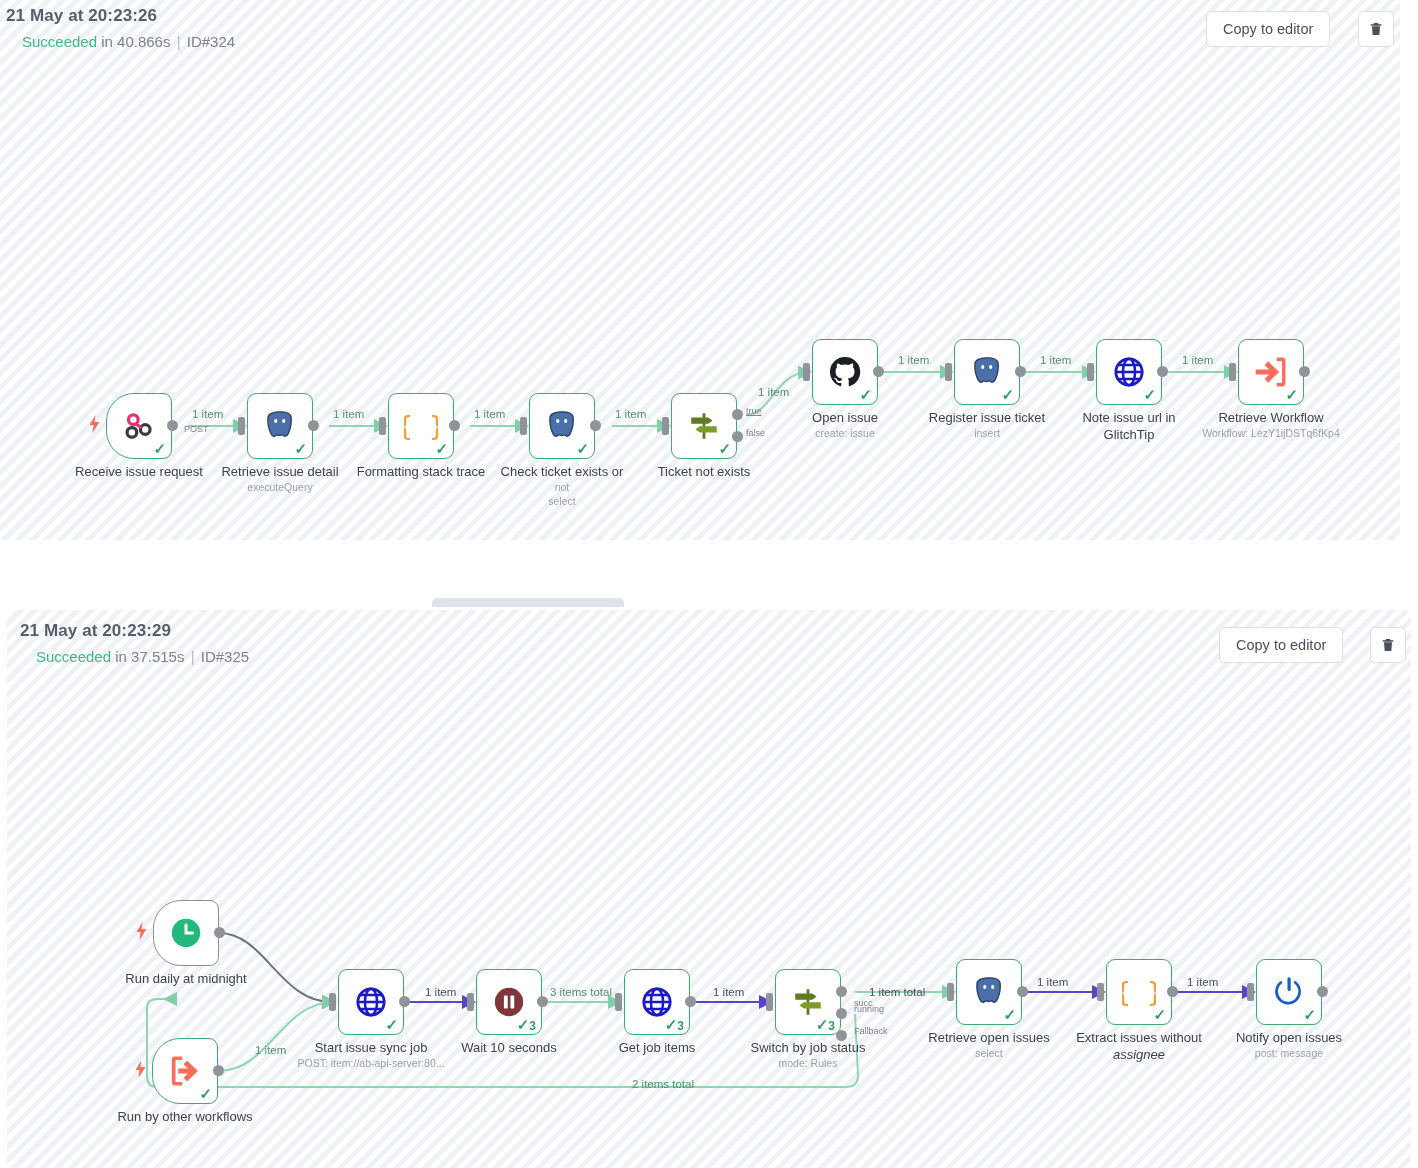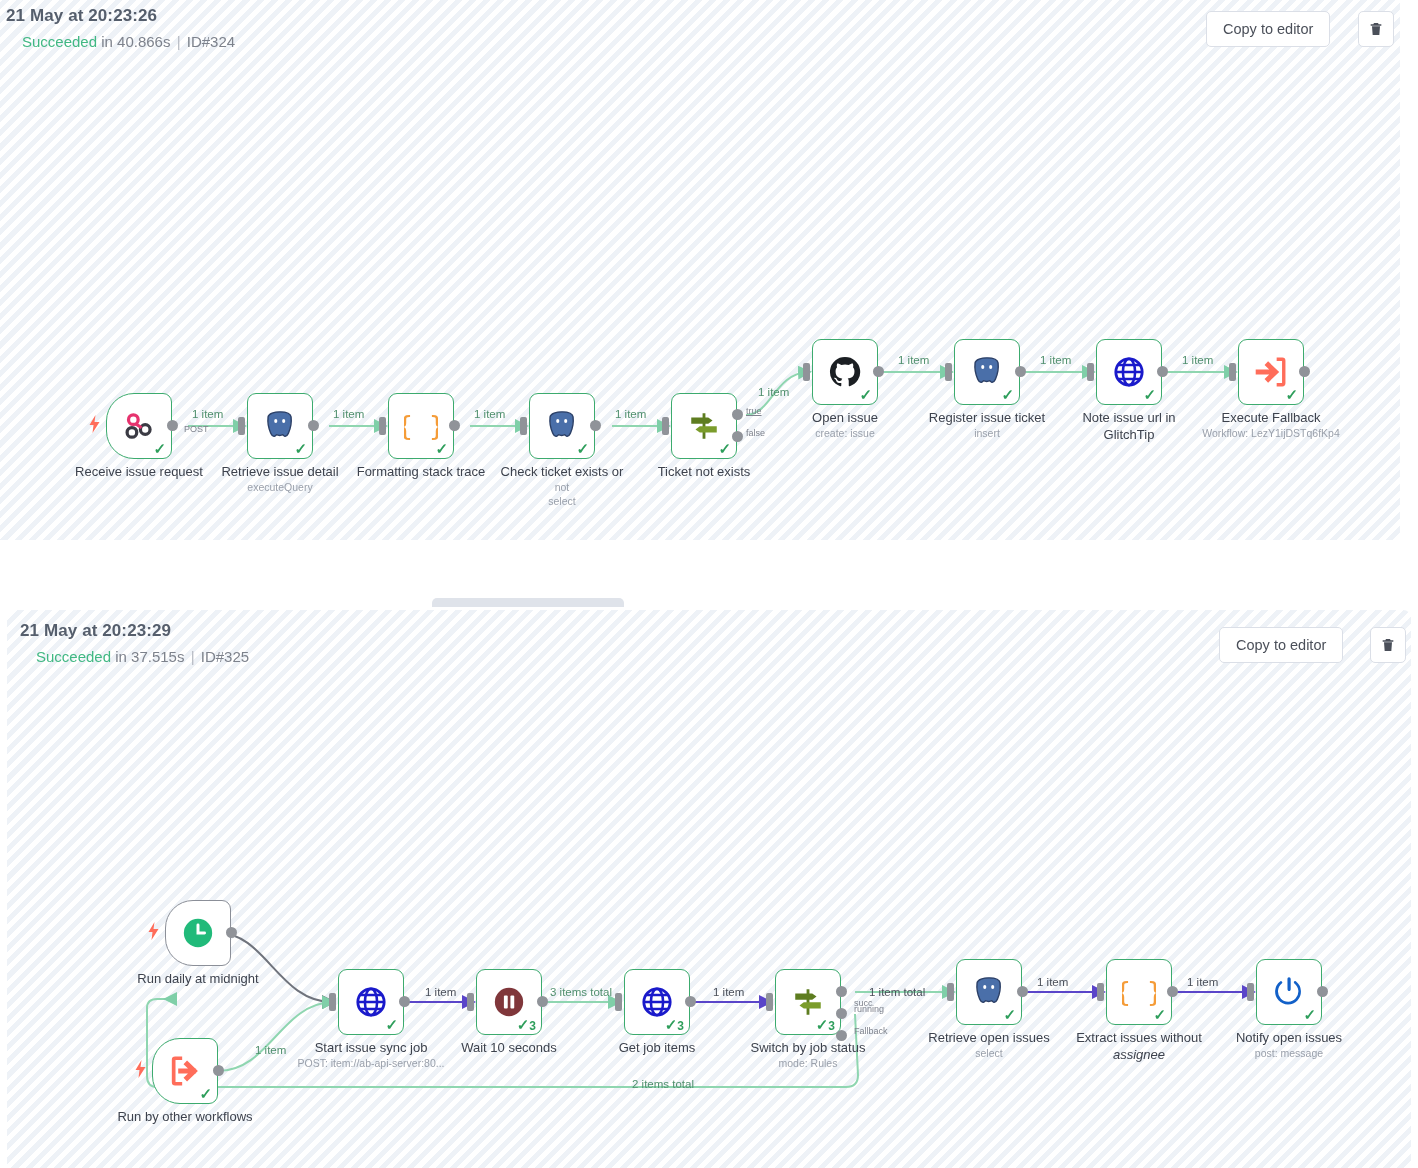--- a/index.html
+++ b/index.html
@@ -281,21 +281,21 @@
       <div class="node" style="left:1238px; top:339px;">
         <div class="inport" style="left:-9px; top:24px;"></div>
         <div class="box">
           <svg class="ico" viewBox="0 0 24 24">
             <path d="M16 3 h4 a1 1 0 0 1 1 1 v16 a1 1 0 0 1 -1 1 h-4" fill="none" stroke="#ff6d5a" stroke-width="2.4"></path>
             <path d="M3 12 h11 M10 7 l5.2 5 -5.2 5" fill="none" stroke="#ff6d5a" stroke-width="3.6" stroke-linecap="square"></path>
           </svg>
           <span class="tick">✓</span>
         </div>
         <div class="dot" style="left:61px; top:27px;"></div>
-        <div class="label">Execute Fallback</div>
+        <div class="label">Retrieve Workflow</div>
         <div class="sublabel l1">Workflow: LezY1ijDSTq6fKp4</div>
       </div>
     </div>
   </div>
 
   <div class="stack-bar"></div>
 
   <div class="exec-panel" id="panel2">
 
     <div class="exec-header">
@@ -344,21 +344,21 @@
 
         <path d="M848,382 L945,382" stroke="#8fd6b0" stroke-width="2" fill="none" marker-end="url(#ag2)"></path>
 
         <path d="M1013,382 L1095,382" stroke="#5a45c9" stroke-width="2" fill="none" marker-end="url(#ap2)"></path>
 
         <path d="M1163,382 L1245,382" stroke="#5a45c9" stroke-width="2" fill="none" marker-end="url(#ap2)"></path>
 
         <path d="M848,404 L851,465 C851,473 847,477 839,477 L150,477 C143,477 140,473 140,466 L140,398 C140,392 143,389 150,389 L160,389" stroke="#8fd6b0" stroke-width="2" fill="none" marker-end="url(#agl)" transform="translate(0,0)"></path>
       </svg>
 
-      <div class="node trigger gray" style="left:158px; top:909px; top:290px;">
+      <div class="node trigger gray" style="left:146px; top:909px; top:290px;">
         <div class="bolt" style="left:-18px; top:22px;">
           <svg width="13" height="18" viewBox="0 0 12 18">
               <path d="M7 0 L1 10 H5 L4 18 L11 7 H6 Z" fill="#ff6d5a"></path>
             </svg>
         </div>
         <div class="box">
           <svg class="ico" viewBox="0 0 24 24">
             <circle cx="12" cy="12" r="10" fill="#21ba7a"></circle>
             <path d="M12 6.3 V12 H16.6" stroke="#fff" stroke-width="2.1" fill="none" stroke-linecap="round"></path>
           </svg>

